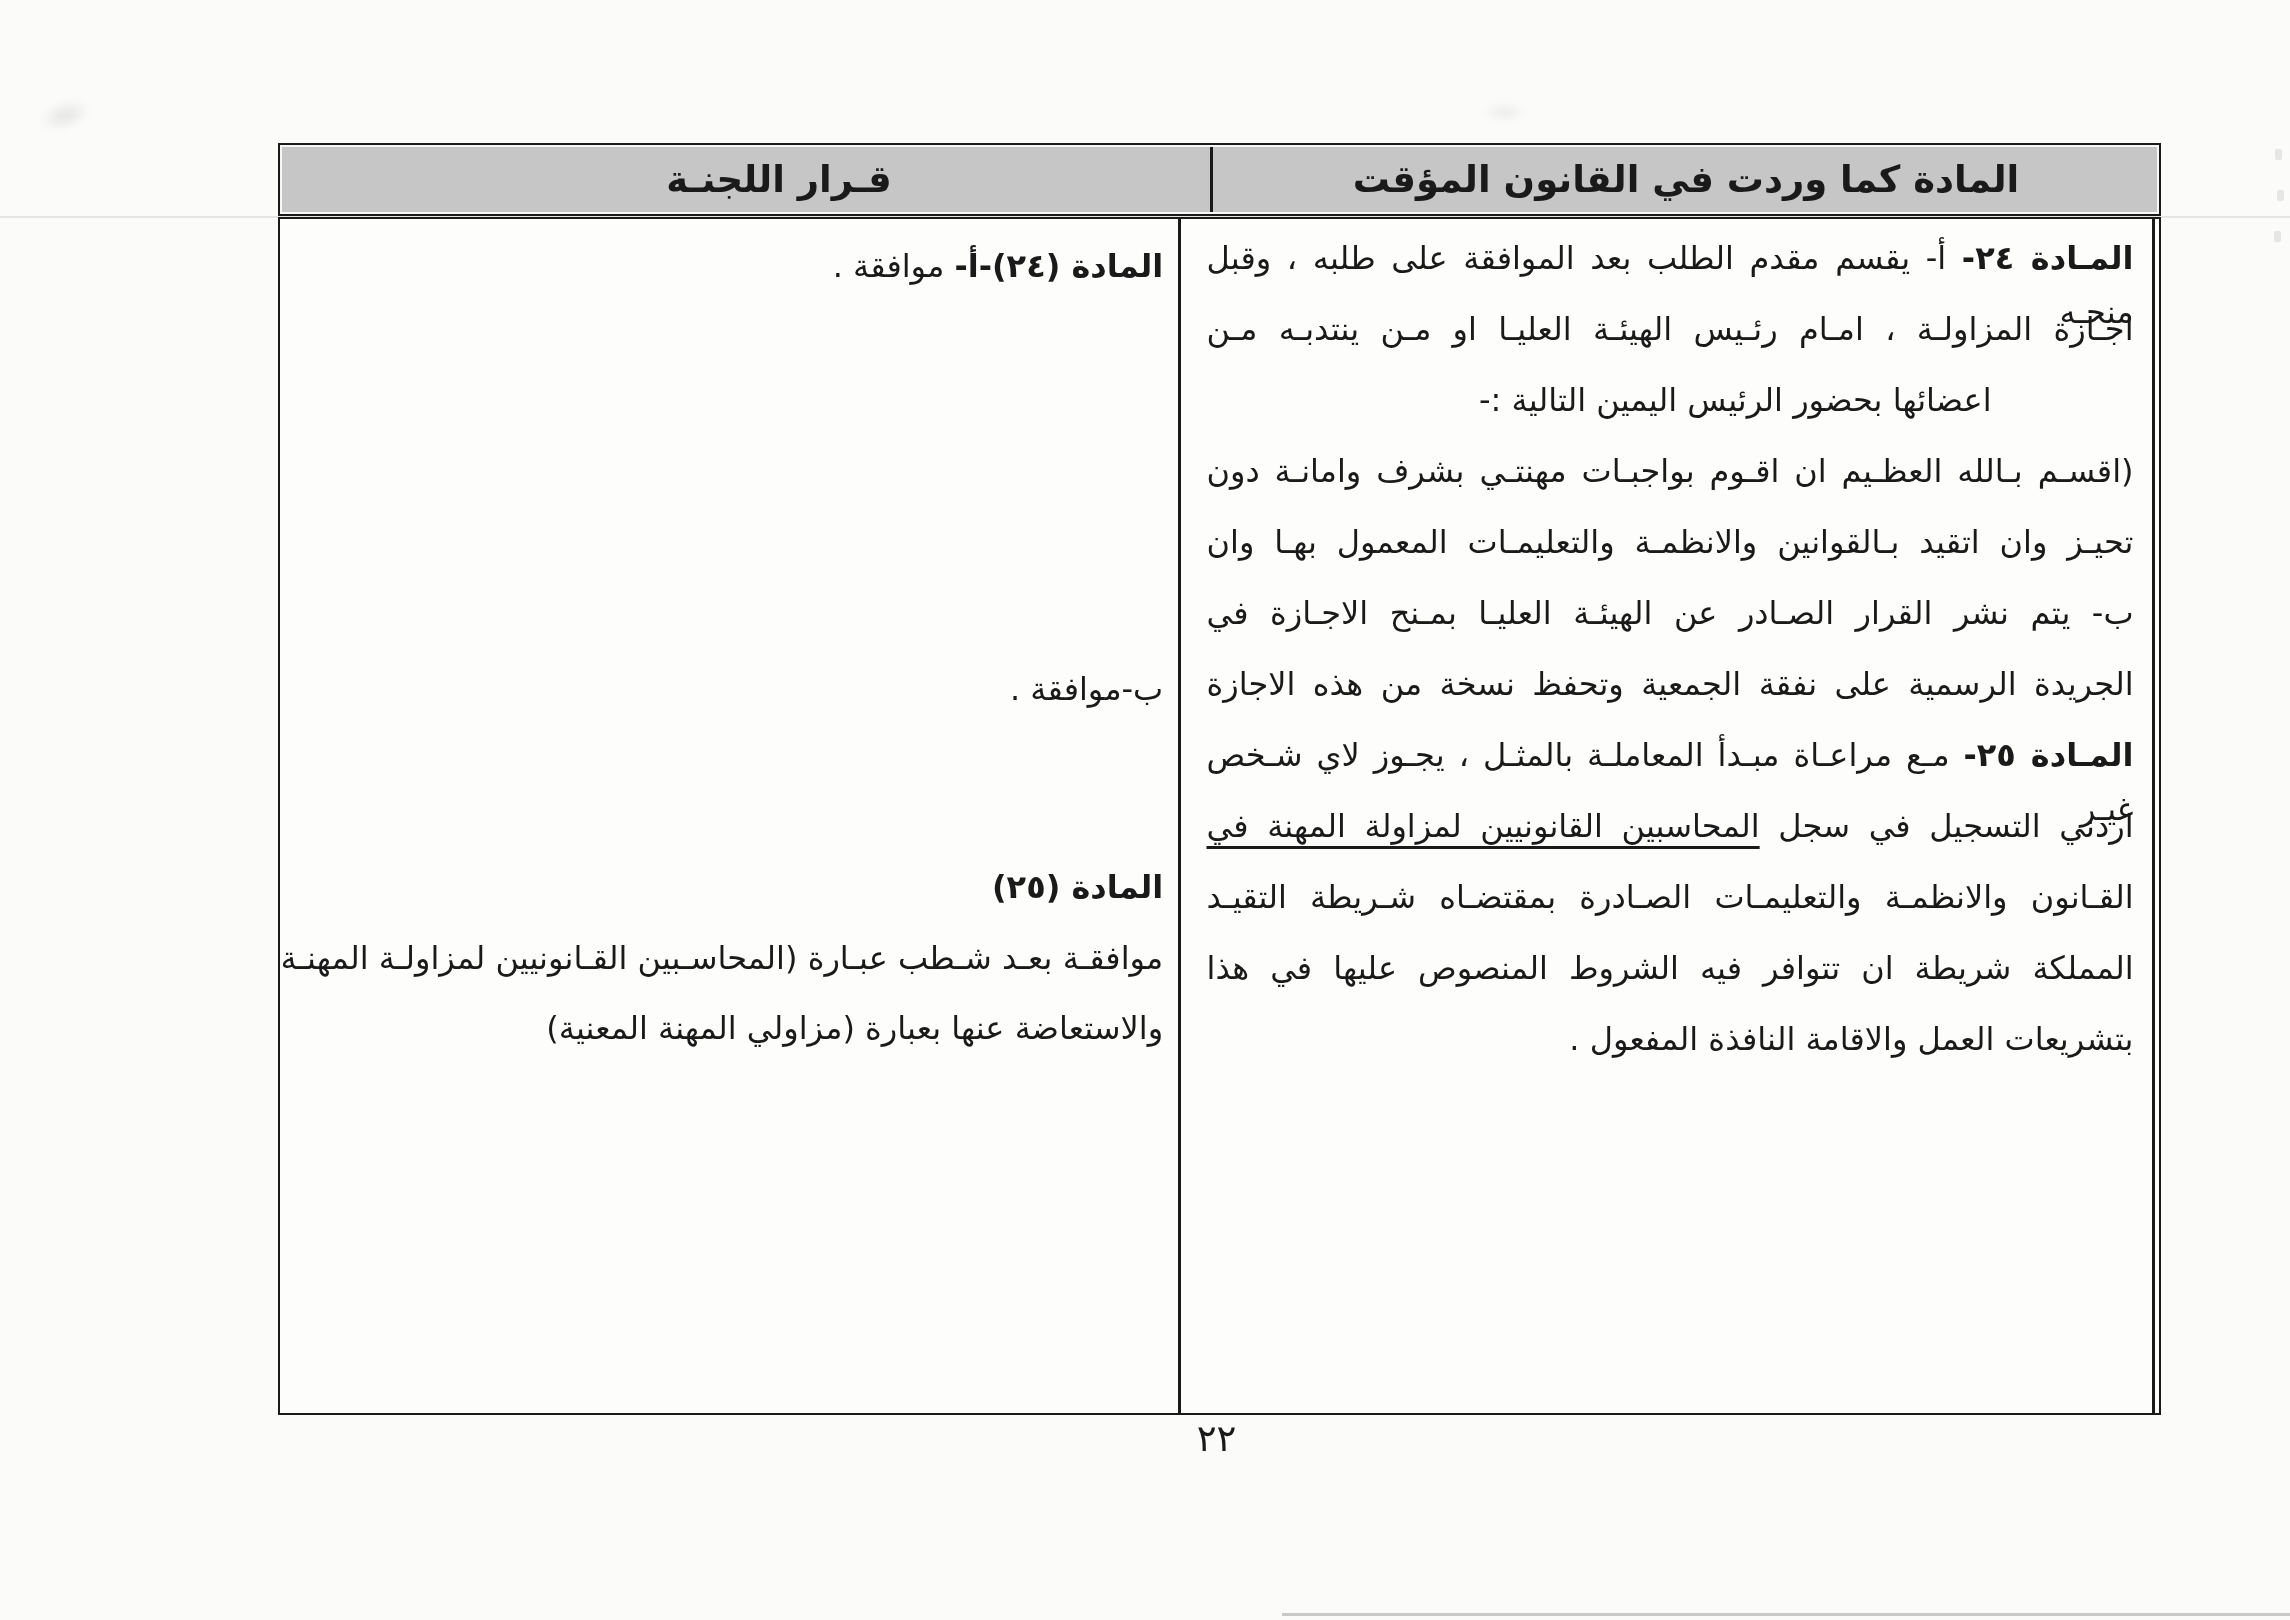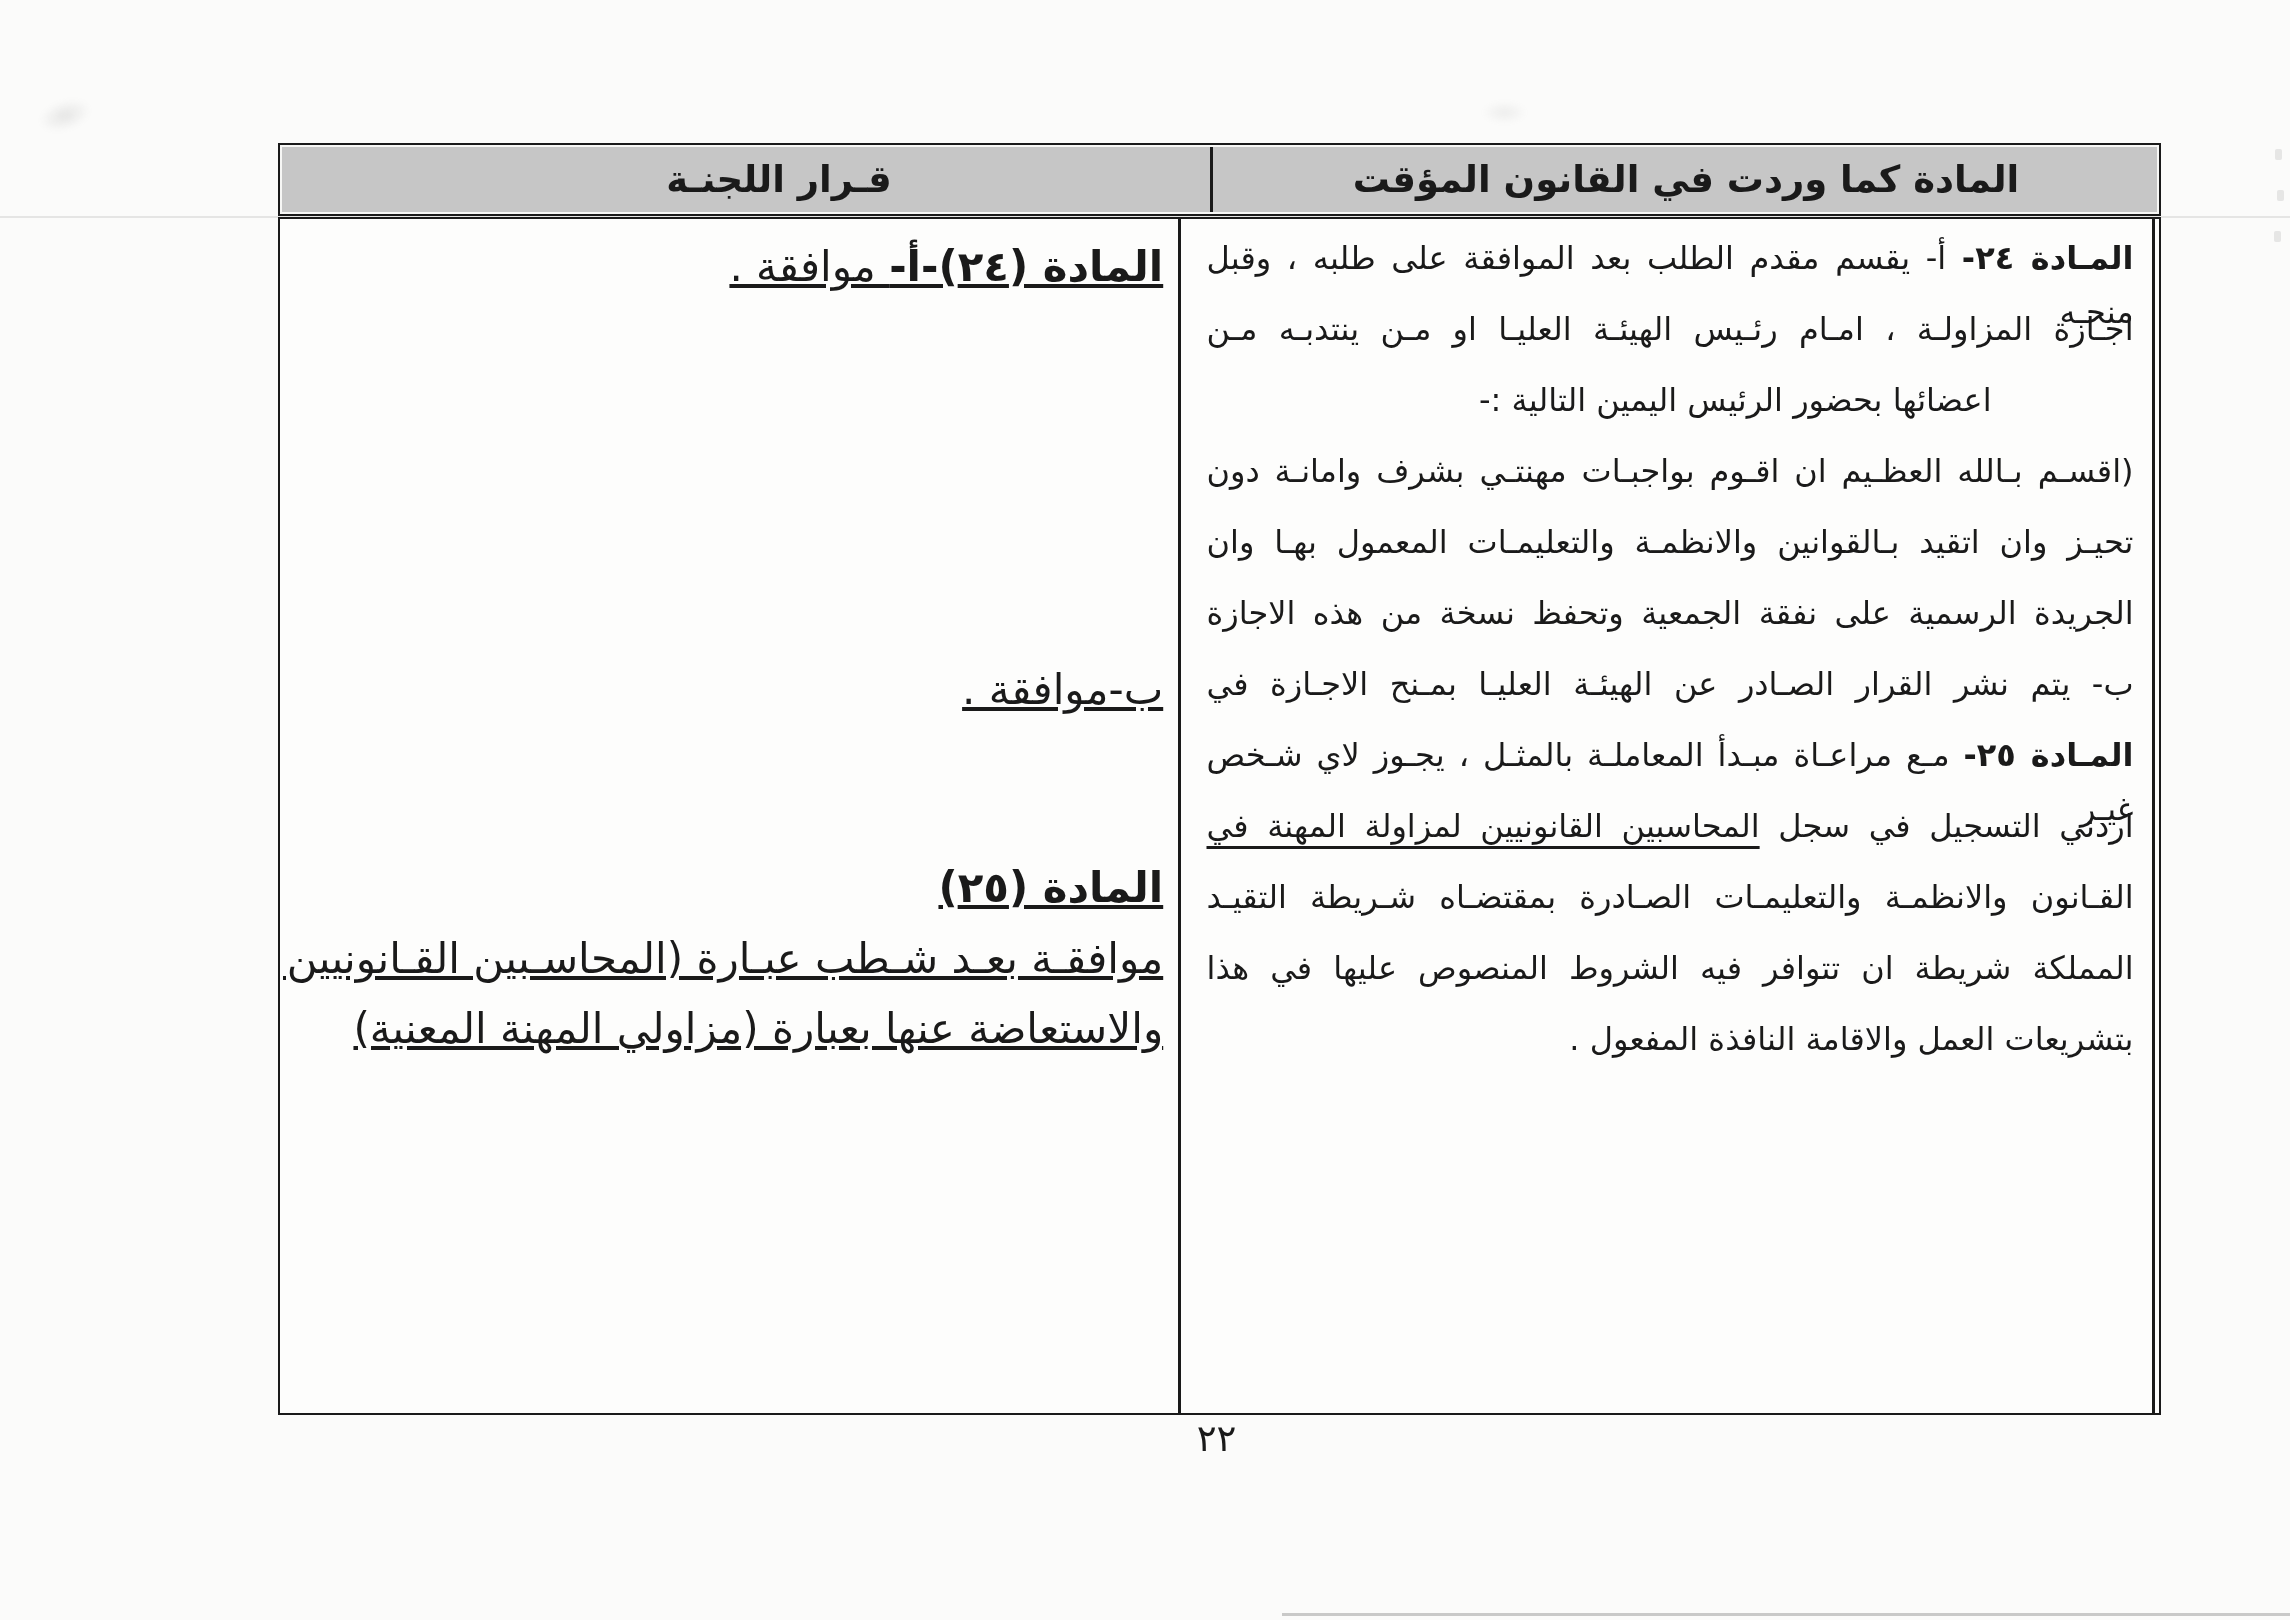--- a/index.html
+++ b/index.html
@@ -100,21 +100,21 @@
     text-align-last:justify;
   }
   .b{font-weight:bold;}
   .u{
     text-decoration:underline;
     text-decoration-thickness:2.9px;
     text-underline-offset:8.8px;
   }
   .de{
     position:absolute;right:14.7px;height:71px;line-height:71px;
-    font-size:42px;white-space:nowrap;text-align:right;text-decoration:underline;
+    font-size:32px;white-space:nowrap;text-align:right;
   }
   .pagenum{
     position:absolute;left:1181px;top:1417px;width:71px;
     text-align:center;font-size:37px;direction:rtl;
   }
 </style>
 </head>
 <body>
 
 <div class="canvas">
@@ -142,22 +142,22 @@
     <div class="tbody">
       <div class="ghost-right"></div>
       <div class="col-div"></div>
 
       <div class="cell-law">
         <div class="ln jl"><span class="b">المـادة ٢٤-</span><span> أ- يقسم مقدم الطلب بعد الموافقة على طلبه ، وقبل منحـه</span></div>
         <div class="ln jl"><span>اجـازة المزاولـة ، امـام رئـيس الهيئـة العليـا او مـن ينتدبـه مـن</span></div>
         <div class="ln" style="padding-left:0;padding-right:142px"><span>اعضائها بحضور الرئيس اليمين التالية :-</span></div>
         <div class="ln jl"><span>(اقسـم بـالله العظـيم ان اقـوم بواجبـات مهنتـي بشرف وامانـة دون</span></div>
         <div class="ln jl"><span>تحيـز وان اتقيد بـالقوانين والانظمـة والتعليمـات المعمول بهـا وان</span></div>
+        <div class="ln jl"><span>ب- يتم نشر القرار الصـادر عن الهيئـة العليـا بمـنح الاجـازة في</span></div>
         <div class="ln jl"><span>الجريدة الرسمية على نفقة الجمعية وتحفظ نسخة من هذه الاجازة</span></div>
-        <div class="ln jl"><span>ب- يتم نشر القرار الصـادر عن الهيئـة العليـا بمـنح الاجـازة في</span></div>
         <div class="ln jl"><span class="b">المـادة ٢٥-</span><span> مـع مراعـاة مبـدأ المعاملـة بالمثـل ، يجـوز لاي شـخص غيـر</span></div>
         <div class="ln jl"><span>اردني التسجيل في سجل </span><span class="u">المحاسبين القانونيين لمزاولة المهنة في</span></div>
         <div class="ln jl"><span>القـانون والانظمـة والتعليمـات الصـادرة بمقتضـاه شـريطة التقيـد</span></div>
         <div class="ln jl"><span>المملكة شريطة ان تتوافر فيه الشروط المنصوص عليها في هذا</span></div>
         <div class="ln"><span>بتشريعات العمل والاقامة النافذة المفعول .</span></div>
       </div>
 
       <div class="cell-dec">
         <div class="de" style="top:11.8px"><span class="b">المادة (٢٤)-أ-</span><span> موافقة .</span></div>
         <div class="de" style="top:435px"><span>ب-موافقة .</span></div>

